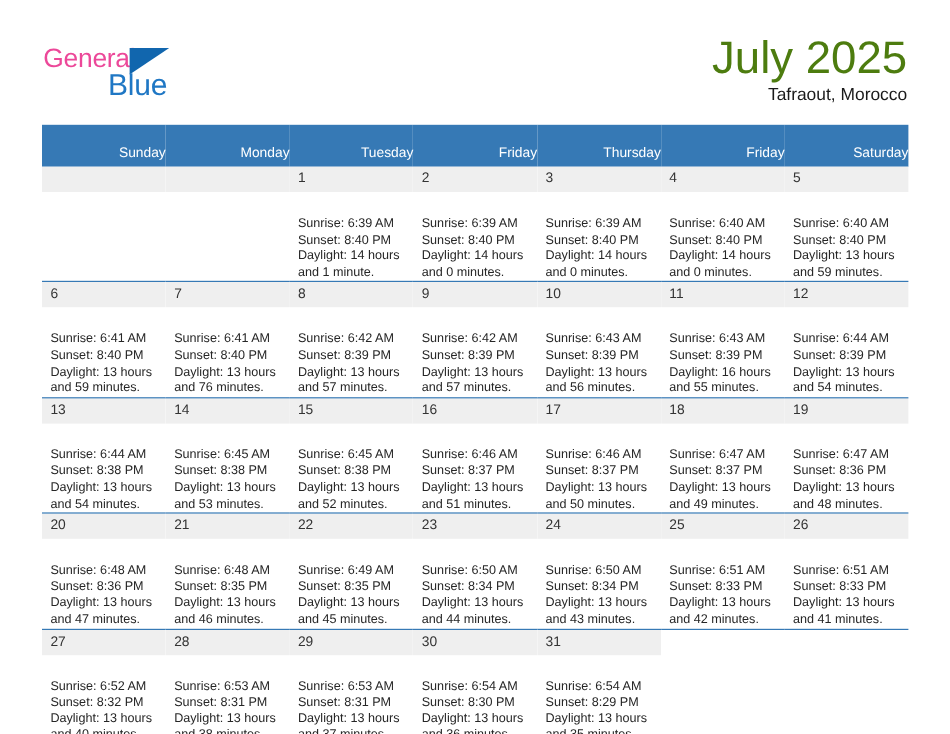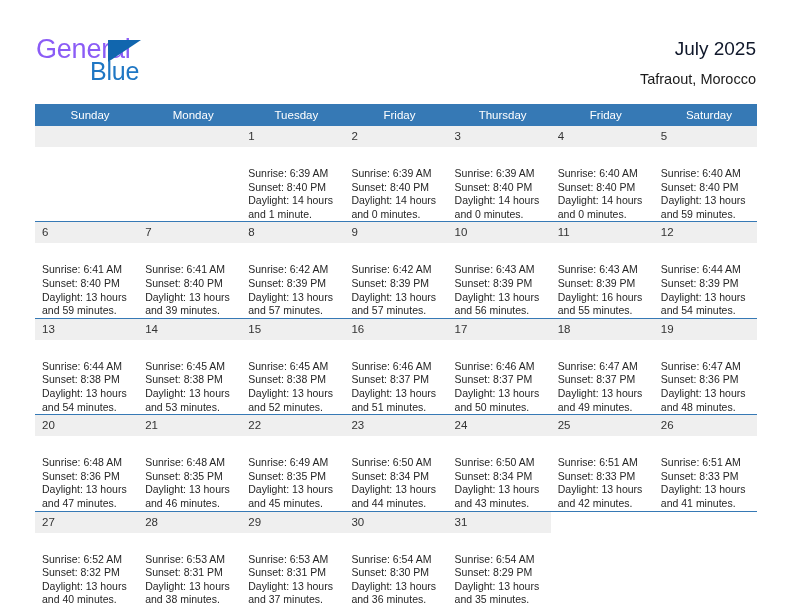--- a/index.html
+++ b/index.html
@@ -30,22 +30,22 @@
     position: absolute;
     left: 36px;
     top: 36px;
     width: 230px;
     height: 52px;
   }
   .logo-general {
     position: absolute;
     left: 0;
     top: 0;
-    font-size: 27px;
-    color: #8b5cf6;
+    font-size: 22px;
+    color: #ec4899;
     letter-spacing: -0.2px;
     line-height: 26px;
   }
   .logo-triangle {
     position: absolute;
     left: 72px;
     top: 4px;
     width: 0;
     height: 0;
     border-left: 33px solid #1166ae;
@@ -60,22 +60,22 @@
     letter-spacing: -0.2px;
     line-height: 26px;
   }
   .title-block {
     position: absolute;
     right: 36px;
     top: 32px;
     text-align: right;
   }
   .cal-title {
-    font-size: 19px;
-    color: #0f172a;
+    font-size: 38px;
+    color: #4d7c0f;
     line-height: 34px;
     white-space: nowrap;
   }
   .cal-subtitle {
     font-size: 14.5px;
     color: #1a1a1a;
     line-height: 20px;
     margin-top: 3px;
     white-space: nowrap;
   }
@@ -87,22 +87,22 @@
     top: 104px;
     width: 722px;
     border-collapse: collapse;
     table-layout: fixed;
   }
   .calendar th {
     background: #3679b5;
     color: #ffffff;
     font-size: 11.5px;
     font-weight: normal;
-    text-align: center;
-    padding: 5px 0 5px 7px;
+    text-align: right;
+    padding: 18px 0 5px 7px;
     height: 22px;
     border: none;
   }
   .calendar td {
     width: 103.14px;
     height: 90px;
     vertical-align: top;
     padding: 0;
     border: none;
     border-top: 1px solid #3679b5;
@@ -229,21 +229,21 @@
               <span>Sunrise: 6:41 AM</span>
               <span>Sunset: 8:40 PM</span>
               <span class="daylight">Daylight: 13 hours and 59 minutes.</span>
             </div>
           </td>
           <td class="">
             <span class="daynum">7</span>
             <div class="detail">
               <span>Sunrise: 6:41 AM</span>
               <span>Sunset: 8:40 PM</span>
-              <span class="daylight">Daylight: 13 hours and 39 minutes.</span>
+              <span class="daylight">Daylight: 13 hours and 76 minutes.</span>
             </div>
           </td>
           <td class="">
             <span class="daynum">8</span>
             <div class="detail">
               <span>Sunrise: 6:42 AM</span>
               <span>Sunset: 8:39 PM</span>
               <span class="daylight">Daylight: 13 hours and 57 minutes.</span>
             </div>
           </td>

